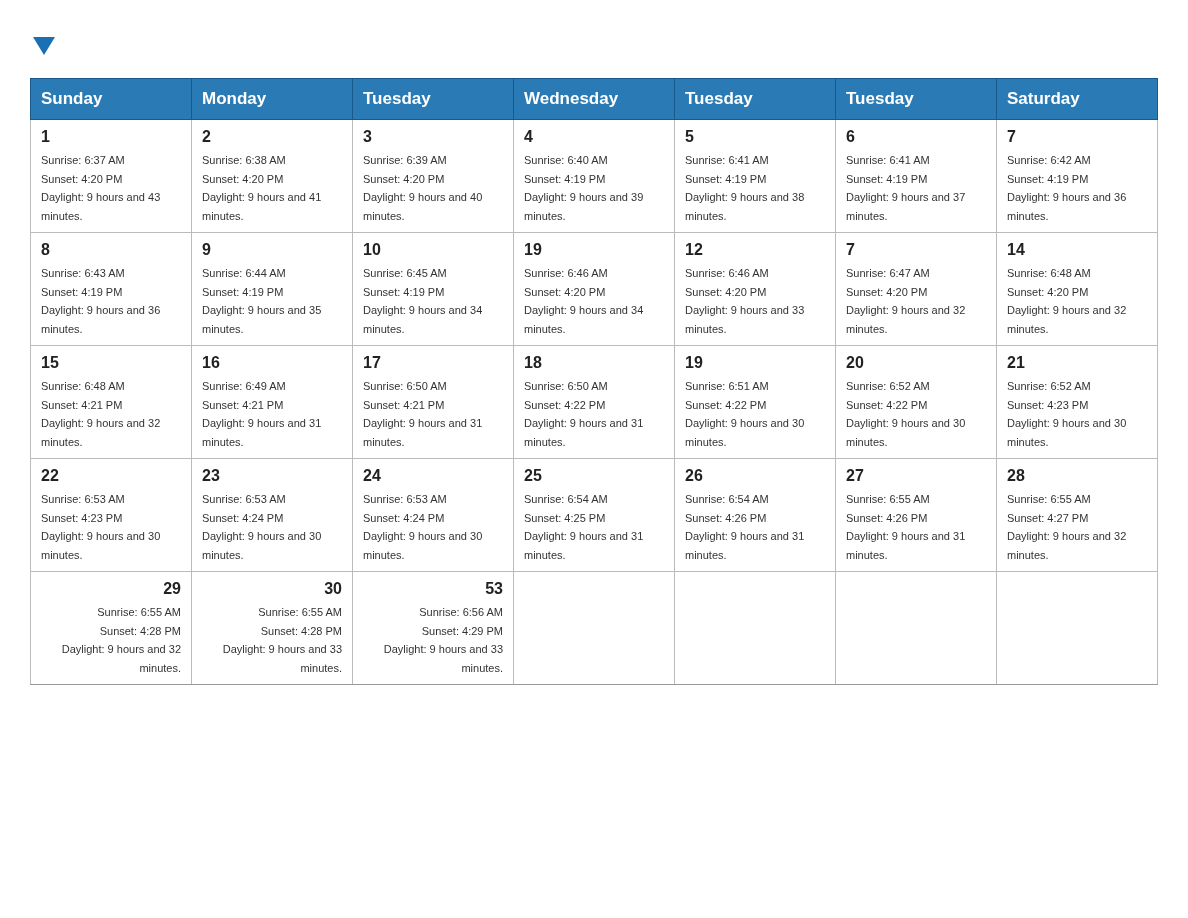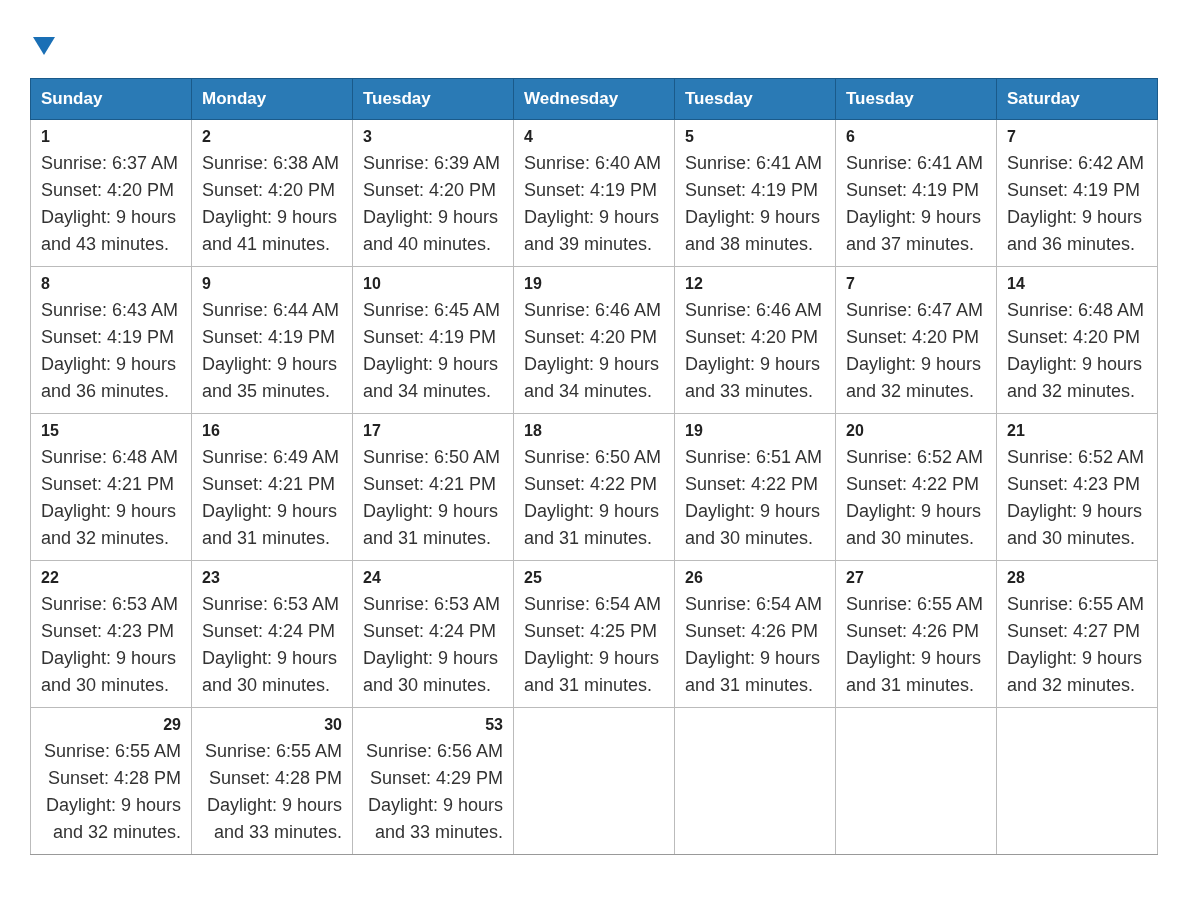--- a/index.html
+++ b/index.html
@@ -58,21 +58,21 @@
       background: #fff;
     }
     .day-number {
       font-size: 16px;
       font-weight: bold;
       color: #222;
       display: block;
       margin-bottom: 4px;
     }
     .day-info {
-      font-size: 18px;
+      font-size: 11px;
       color: #333;
       line-height: 1.5;
     }
     .calendar tr:last-child td {
       border-bottom: 1px solid #999;
       text-align: right;
     }
     .empty-cell {
       background: #fff;
     }

